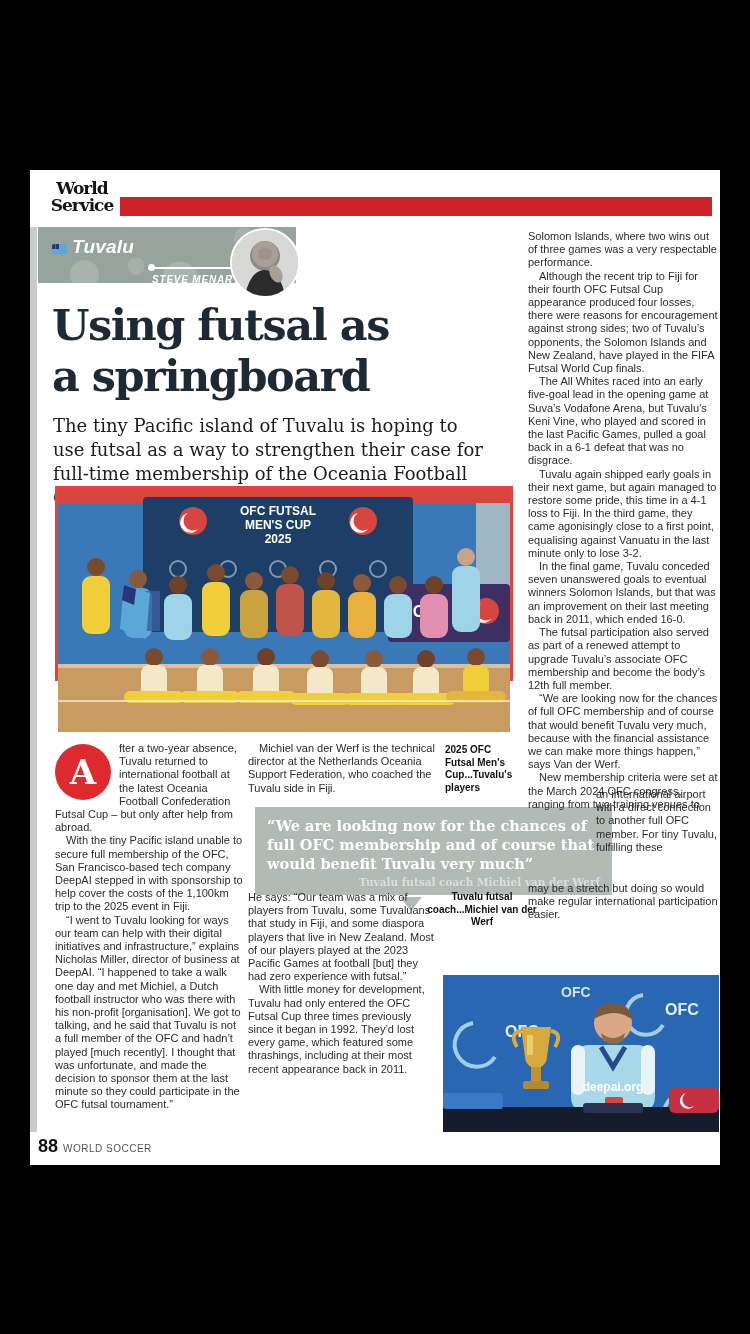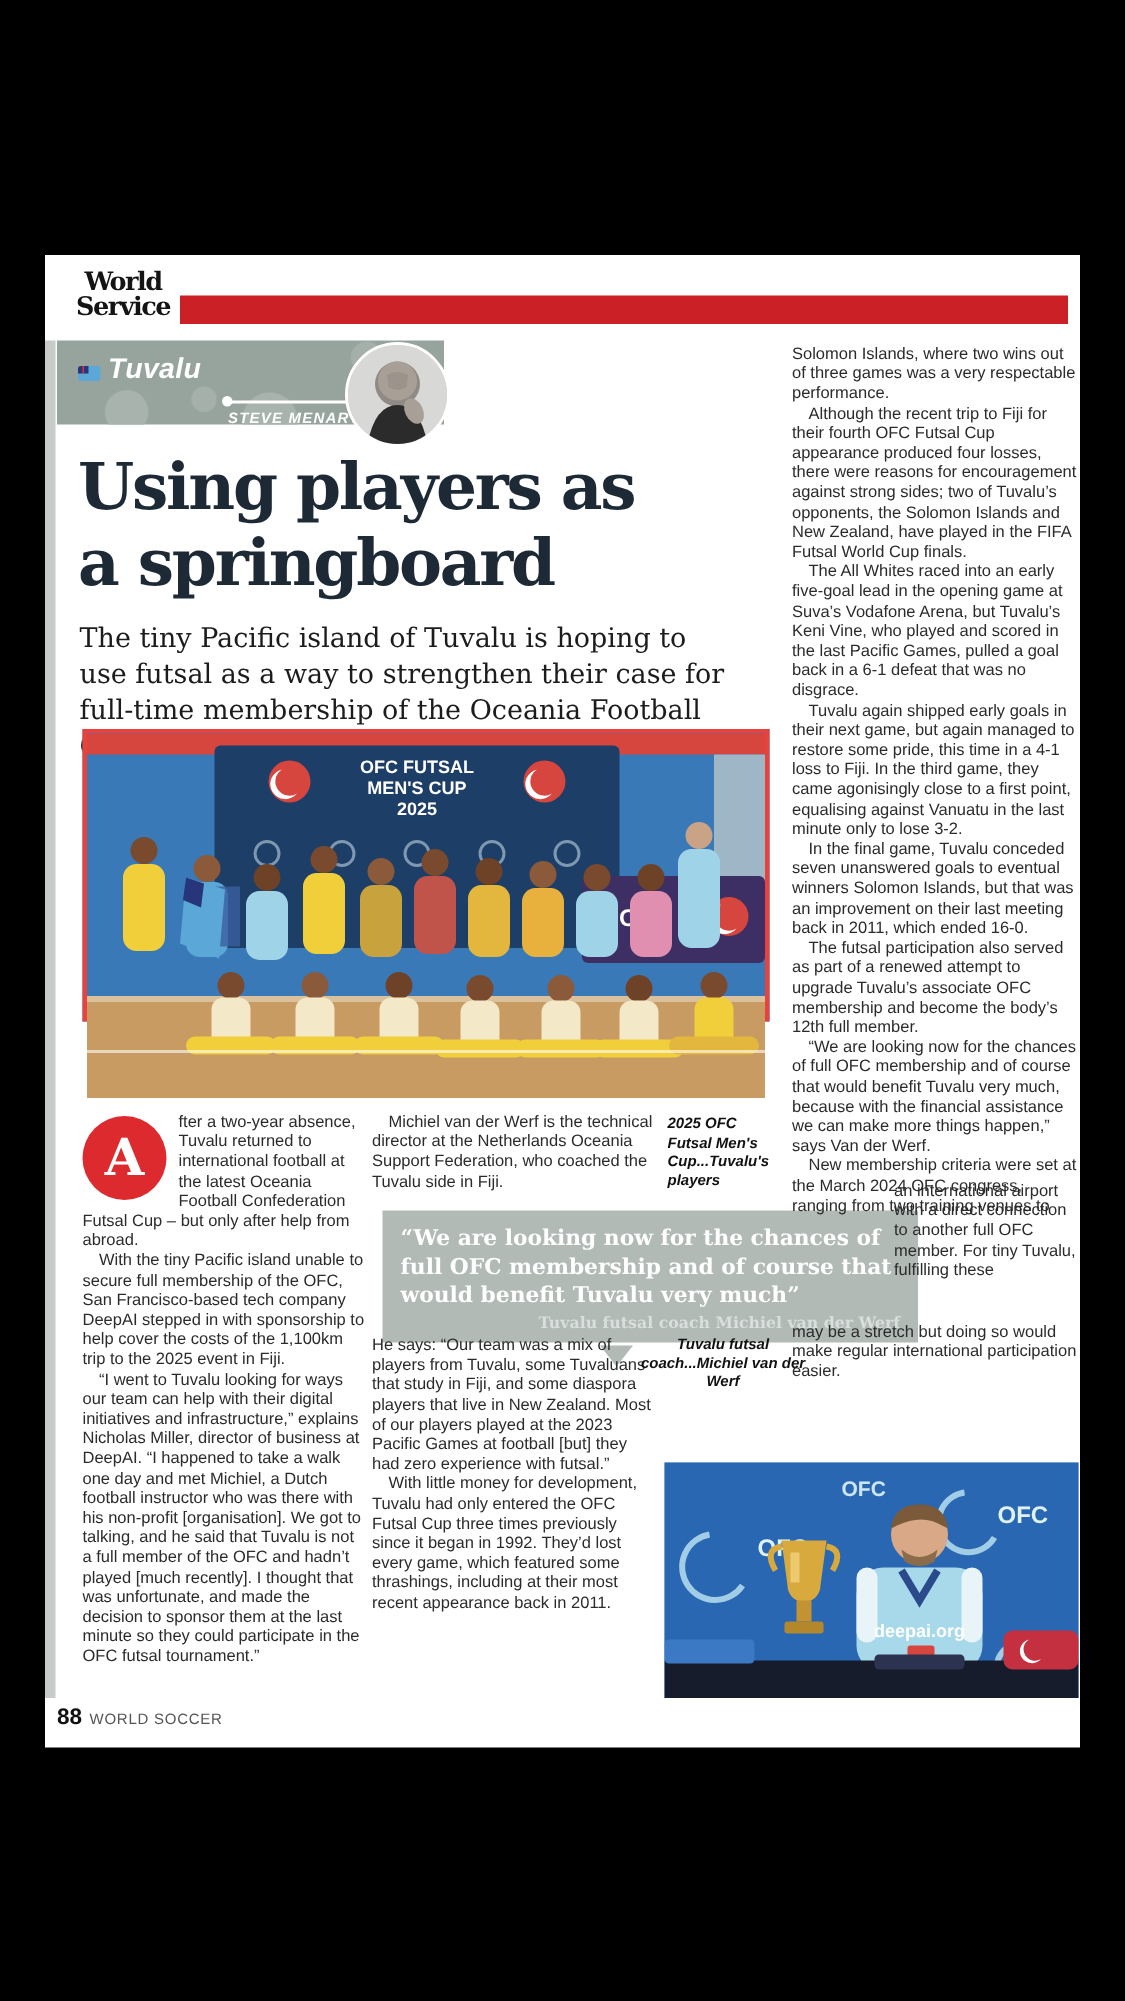--- a/index.html
+++ b/index.html
@@ -32,21 +32,21 @@
   
   .headline{left:22px;top:130px;font-family:"DejaVu Serif",serif;font-weight:bold;color:#1d2a36;
     font-size:43px;line-height:51px;letter-spacing:-1.5px;}
   .standfirst{left:23px;top:244px;width:432px;font-family:"DejaVu Serif",serif;font-size:18px;
     line-height:24px;color:#1c1c1c;}
 
   
   .photo1{left:25px;top:316px;width:458px;height:195px;border:3px solid #e8423c;box-sizing:border-box;background:#3a79b8;}
   .photo2{left:413px;top:805px;width:276px;height:157px;background:#2a67b2;}
 
-  .caption{position:absolute;font-size:10px;font-weight:bold;color:#111;line-height:12.5px;font-style:italic;}
+  .caption{position:absolute;font-size:10px;font-weight:bold;color:#111;line-height:12.5px;}
   .caption1{left:415px;top:574px;width:75px;}
   .caption2{left:393px;top:721px;width:118px;text-align:center;}
 
   
   .col{position:absolute;font-size:11px;line-height:13.2px;color:#2b2b2b;}
   .col p{margin:0;}
   .col p.ind{text-indent:11px;}
   .col-left{left:25px;top:572px;width:188px;}
   .col-mid{left:218px;top:572px;width:188px;}
   .col-mid2{left:218px;top:721px;width:188px;}
@@ -61,21 +61,21 @@
     border-left:13px solid transparent;border-top:15px solid #fff;transform:rotate(18deg);}
 
   
   .pullquote{left:225px;top:637px;width:333px;background:#b2bab6;padding:9px 12px 7px 12px;}
   .pq-text{font-family:"DejaVu Serif",serif;font-size:14.5px;font-weight:bold;line-height:19px;color:#fff;margin:0;}
   .pq-attr{font-family:"DejaVu Serif",serif;font-size:10.5px;font-weight:bold;color:#d8dfdc;text-align:right;margin-top:3px;}
   .pq-tail{left:370px;top:727px;width:0;height:0;border-left:11px solid transparent;
     border-right:11px solid transparent;border-top:14px solid #b2bab6;}
 
   .footer{left:8px;top:966px;font-size:10px;color:#555;letter-spacing:.5px;}
-  .footer b{color:#111;font-size:15px;letter-spacing:0;margin-right:5px;}
+  .footer b{color:#111;font-size:18px;letter-spacing:0;margin-right:5px;}
 </style>
 </head>
 <body>
 
 <div class="page">
 
   <div class="abs masthead-logo">
     <div>World</div>
     <div>Service</div>
   </div>
@@ -97,21 +97,21 @@
         <circle cx="33" cy="26" r="15" fill="#8f8a85"></circle>
         <ellipse cx="33" cy="24" rx="13" ry="13" fill="#a89f97"></ellipse>
         <path d="M13 66 Q18 40 33 40 Q48 40 53 66 Z" fill="#2b2b2b"></path>
         <ellipse cx="44" cy="44" rx="6" ry="9" fill="#a89f97" transform="rotate(-25 44 44)"></ellipse>
         <path d="M26 20 q7 -4 14 0 l-1 8 q-6 4 -12 0 Z" fill="#9c948c"></path>
       </svg>
     </div>
   </div>
 
   <div class="abs headline">
-    <div>Using players as</div>
+    <div>Using futsal as</div>
     <div>a springboard</div>
   </div>
   <div class="abs standfirst">The tiny Pacific island of Tuvalu is hoping to use futsal as a way to strengthen their case for full-time membership of the Oceania Football Confederation</div>
 
   <div class="abs photo1">
     <svg width="452" height="243" viewBox="0 0 452 243">
       <rect width="452" height="243" fill="#3a79b8"></rect>
       <rect x="0" y="0" width="452" height="14" fill="#d6453e"></rect>
       <rect x="418" y="14" width="34" height="130" fill="#9fb6c6"></rect>
       <rect x="0" y="175" width="452" height="68" fill="#c89b62"></rect>

